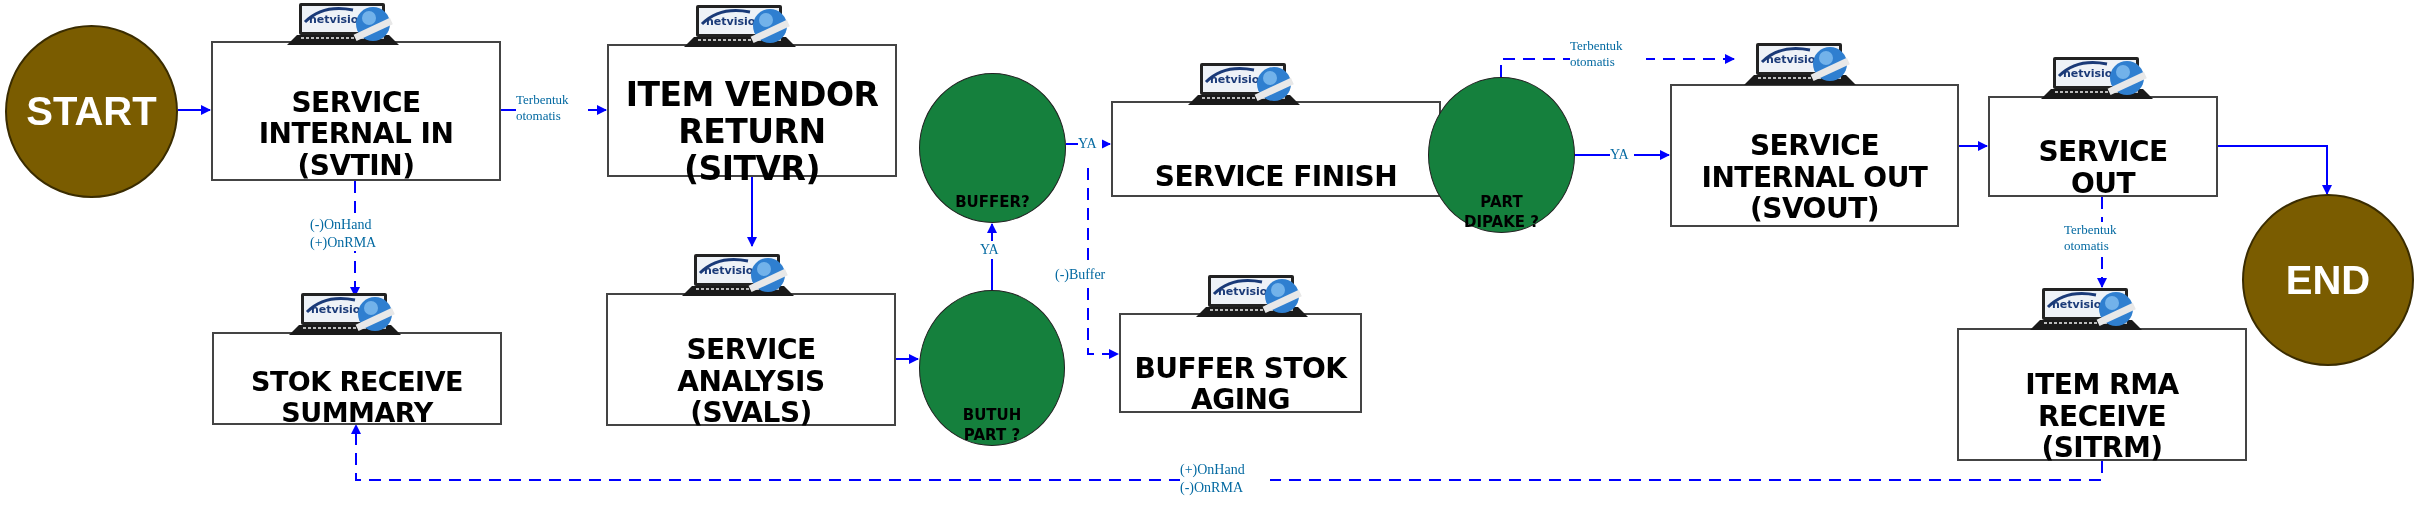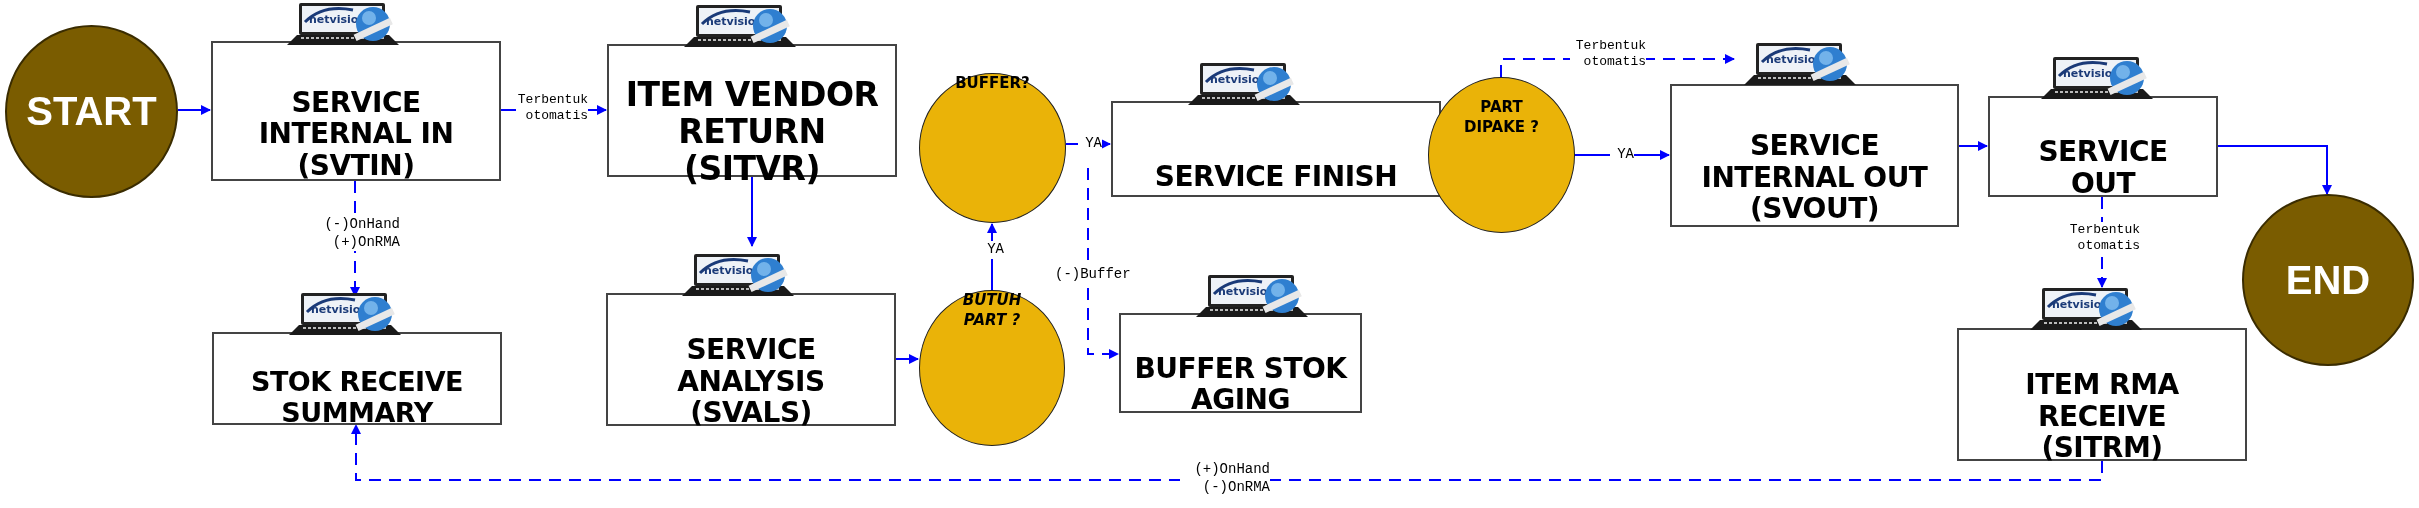--- a/index.html
+++ b/index.html
@@ -2,23 +2,23 @@
 <html><head>
 <meta charset="utf-8">
 <style>
   html, body { margin: 0; padding: 0; background: #ffffff; }
   body { width: 2419px; height: 508px; position: relative; overflow: hidden; font-family: "DejaVu Sans", sans-serif; }
   #diagram { position: absolute; left: 0; top: 0; }
   .box { position: absolute; background: #fff; border: 2px solid #444; box-sizing: border-box; display: flex; align-items: center; justify-content: center; text-align: center; }
   .box-title { font-family: "DejaVu Sans", sans-serif; font-weight: bold; color: #000; line-height: 1.12; white-space: pre-line; letter-spacing: -0.5px; margin-top: 38px; }
   .terminal { position: absolute; border-radius: 50%; background: #7a5c00; border: 2px solid #3a2c00; box-sizing: border-box; display: flex; align-items: center; justify-content: center; }
   .terminal span { color: #fff; font-weight: bold; font-family: Liberation Sans, sans-serif; font-size: 40px; }
-  .decision { position: absolute; border-radius: 50%; background: #eab308; border: 1.5px solid #222; box-sizing: border-box; display: flex; align-items: flex-start; justify-content: center; text-align: center; }
+  .decision { position: absolute; border-radius: 50%; background: #15803d; border: 1.5px solid #222; box-sizing: border-box; display: flex; align-items: flex-end; justify-content: center; text-align: center; }
   .decision span { font-weight: bold; font-size: 15px; line-height: 1.3; white-space: pre-line; color: #000; }
-  .label { position: absolute; font-family: Liberation Mono, monospace; font-size: 14px; color: #000000; text-align: right; line-height: 1.25; white-space: pre-line; background: #fff; }
+  .label { position: absolute; font-family: Liberation Serif, serif; font-size: 14px; color: #0369a1; text-align: left; line-height: 1.25; white-space: pre-line; background: #fff; }
   .laptop { position: absolute; width: 120px; height: 44px; }
 </style>
 </head>
 <body>
 
 <svg id="diagram" width="2419" height="508">
   <defs>
     <marker id="arr" markerWidth="10" markerHeight="10" refX="9" refY="5" orient="auto" markerUnits="userSpaceOnUse">
       <path d="M0,0 L10,5 L0,10 z" fill="#0000ff"></path>
     </marker>
@@ -99,21 +99,21 @@
 </div>
 <div class="box" style="left:1957px;top:328px;width:290px;height:133px;">
   <span class="box-title" style="font-size:28px;padding-top:6px;">ITEM RMA
 RECEIVE
 (SITRM)</span>
 </div>
 
 <div class="decision" style="left:919px;top:73px;width:147px;height:150px;">
   <span style="margin-bottom:10px;">BUFFER?</span>
 </div>
-<div class="decision" style="left:919px;top:290px;width:146px;height:156px;font-style:italic;">
+<div class="decision" style="left:919px;top:290px;width:146px;height:156px;">
   <span>BUTUH
 PART ?</span>
 </div>
 <div class="decision" style="left:1428px;top:77px;width:147px;height:156px;">
   <span style="margin-top:20px;">PART
 DIPAKE ?</span>
 </div>
 
 <div class="label" style="left:516px;top:92px;width:72px;font-size:13px;">Terbentuk
 otomatis</div>

